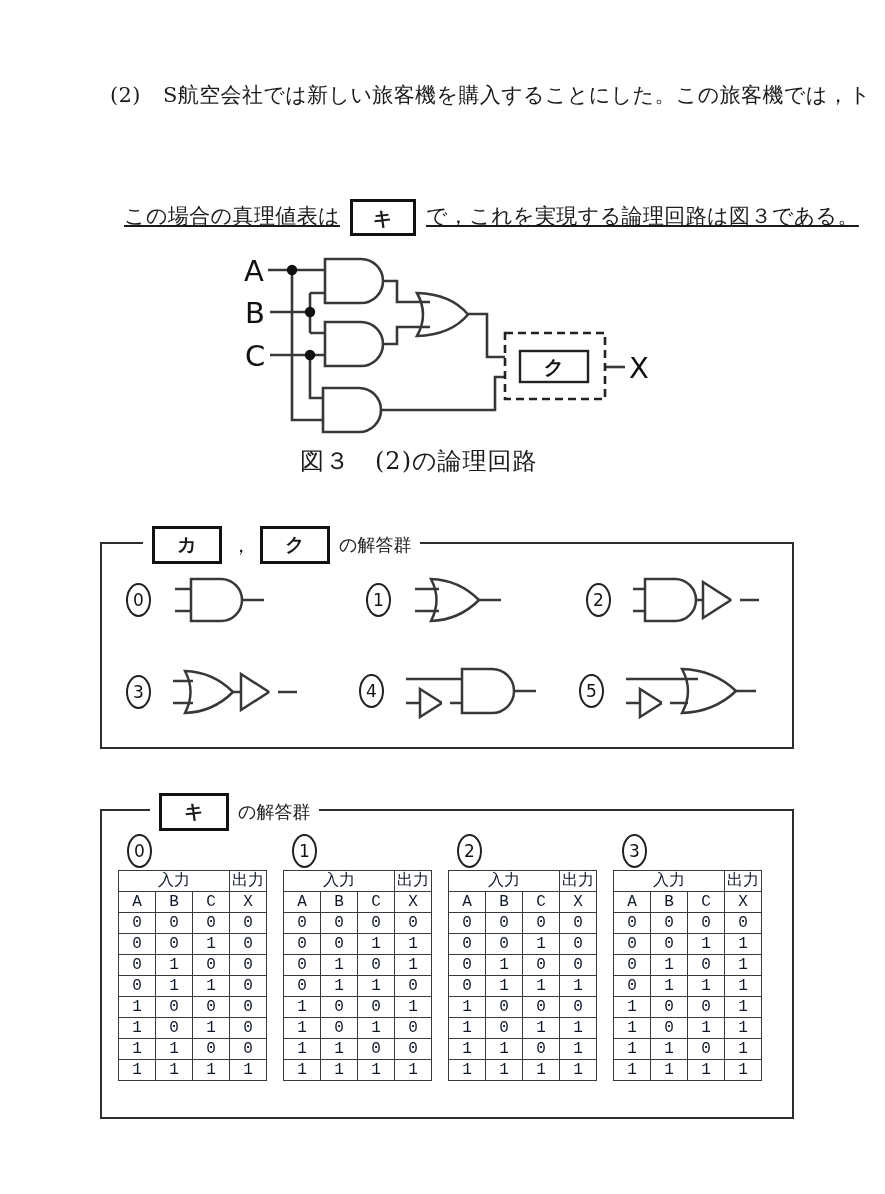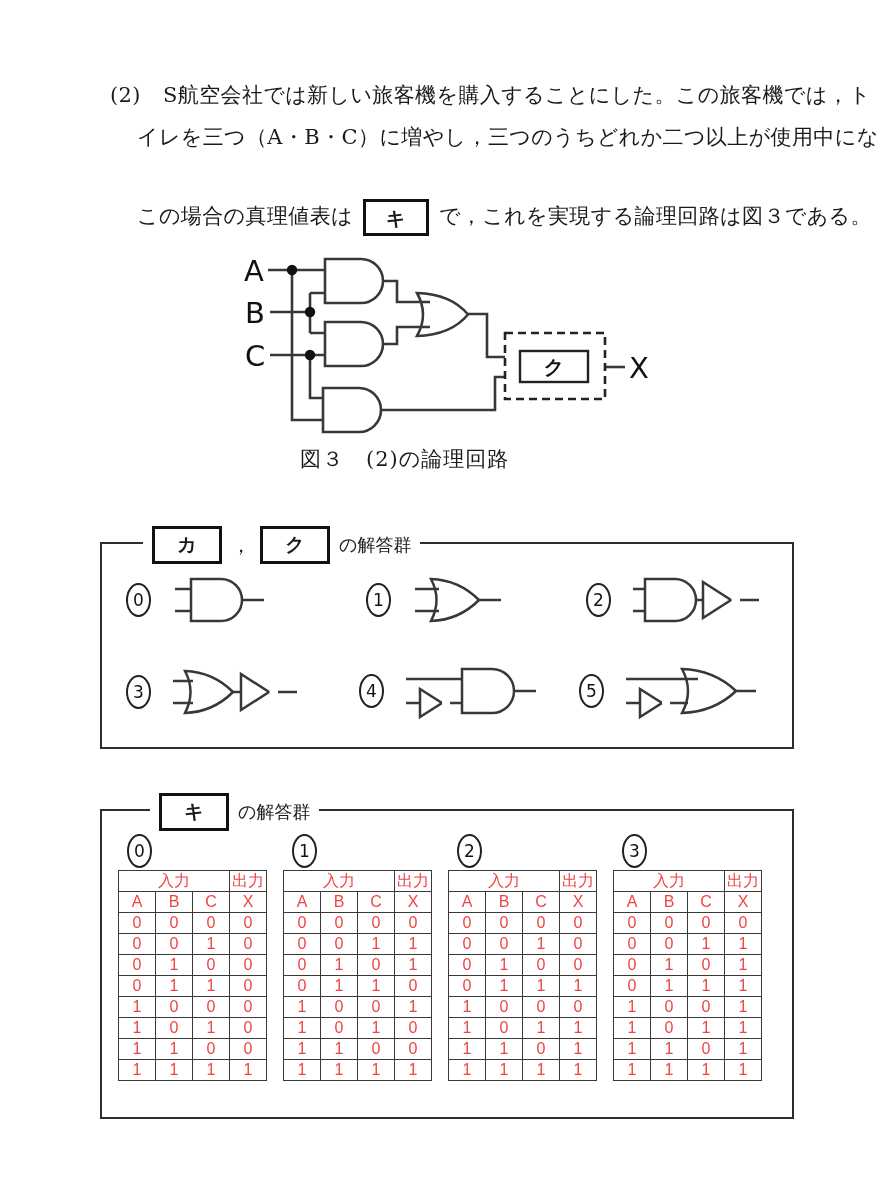--- a/index.html
+++ b/index.html
@@ -6,51 +6,50 @@
   #page{position:relative;width:885px;height:1194px;background:#fff;overflow:hidden;
         font-family:"DejaVu Serif","Liberation Serif",serif;color:#1a1a1a;}
   .abs{position:absolute;}
   
   .pline{position:absolute;white-space:nowrap;font-size:21px;line-height:30px;letter-spacing:0.4px;}
   .pnum{margin-right:22px;}
   .inline-box{display:inline-flex;align-items:center;justify-content:center;
       width:60px;height:31px;border:3px solid #111;margin:0 10px;vertical-align:middle;
       font-family:"DejaVu Sans","Liberation Sans",sans-serif;font-weight:bold;font-size:19px;}
   
-  .caption{position:absolute;font-size:21px;letter-spacing:1px;white-space:nowrap;}
+  .caption{position:absolute;font-size:24px;letter-spacing:1px;white-space:nowrap;}
   
   .agroup{position:absolute;border:2px solid #2e2e2e;background:#fff;}
   .aheader{position:absolute;display:flex;align-items:center;gap:9px;background:#fff;
       padding:0 9px;font-size:20px;white-space:nowrap;z-index:3;}
   .lblbox{display:flex;align-items:center;justify-content:center;width:64px;height:32px;
       border:3px solid #111;background:#fff;
       font-family:"DejaVu Sans","Liberation Sans",sans-serif;font-weight:bold;font-size:19px;}
   .hsuffix{font-size:18px;}
   
   .onum{display:inline-flex;align-items:center;justify-content:center;width:21px;height:30px;
       border:2px solid #222;border-radius:50%;
       font-family:"DejaVu Sans","Liberation Sans",sans-serif;font-size:17px;color:#111;flex:none;}
   .opt{position:absolute;display:flex;align-items:center;gap:20px;}
   .opt svg{display:block;}
   
   table.truth{border-collapse:collapse;table-layout:fixed;
-      font-family:Liberation Sans, sans-serif;font-size:16px;color:#ef4444;}
+      font-family:Liberation Mono, monospace;font-size:16px;color:#0f172a;}
   table.truth th,table.truth td{border:1.6px solid #3a3a3a;width:36px;height:20px;
       padding:0;text-align:center;font-weight:normal;line-height:1;}
   g.stroke-set path, g.stroke-set line, g.stroke-set rect{stroke:#383838;fill:none;}
   text.circ-label{font-family:"DejaVu Sans","Liberation Sans",sans-serif;fill:#111;}
 </style>
 </head>
 <body>
 
 <div id="page">
 
   <div class="pline" style="left:110px;top:80px;"><span class="pnum">(2)</span><span>S航空会社では新しい旅客機を購入することにした。この旅客機では，ト</span></div>
-  <div class="pline" style="left:137px;top:122px;">イレを三つ（A・B・C）に増やし，三つのうちどれか二つ以上が使用中にな</div>
-  <div class="pline" style="left:137px;top:199px;"><span>この場合の真理値表は</span><span class="inline-box">キ</span><span>で，これを実現する論理回路は図３である。</span></div>
+  <div class="pline" style="left:124px;top:199px;text-decoration:underline;"><span>この場合の真理値表は</span><span class="inline-box">キ</span><span>で，これを実現する論理回路は図３である。</span></div>
 
   <svg class="abs" style="left:230px;top:245px;" width="430" height="230" viewBox="230 245 430 230">
     <g class="stroke-set" stroke-width="2.6">
       <path d="M268,270 H325"></path>
       <path d="M292,270 V420 H323"></path>
       <path d="M270,312 H310"></path>
       <path d="M310,293 V333 M310,293 H325 M310,333 H325"></path>
       <path d="M270,355 H325"></path>
       <path d="M310,355 V398 H323"></path>
       <path d="M383,281 H397 V302 H430"></path>

